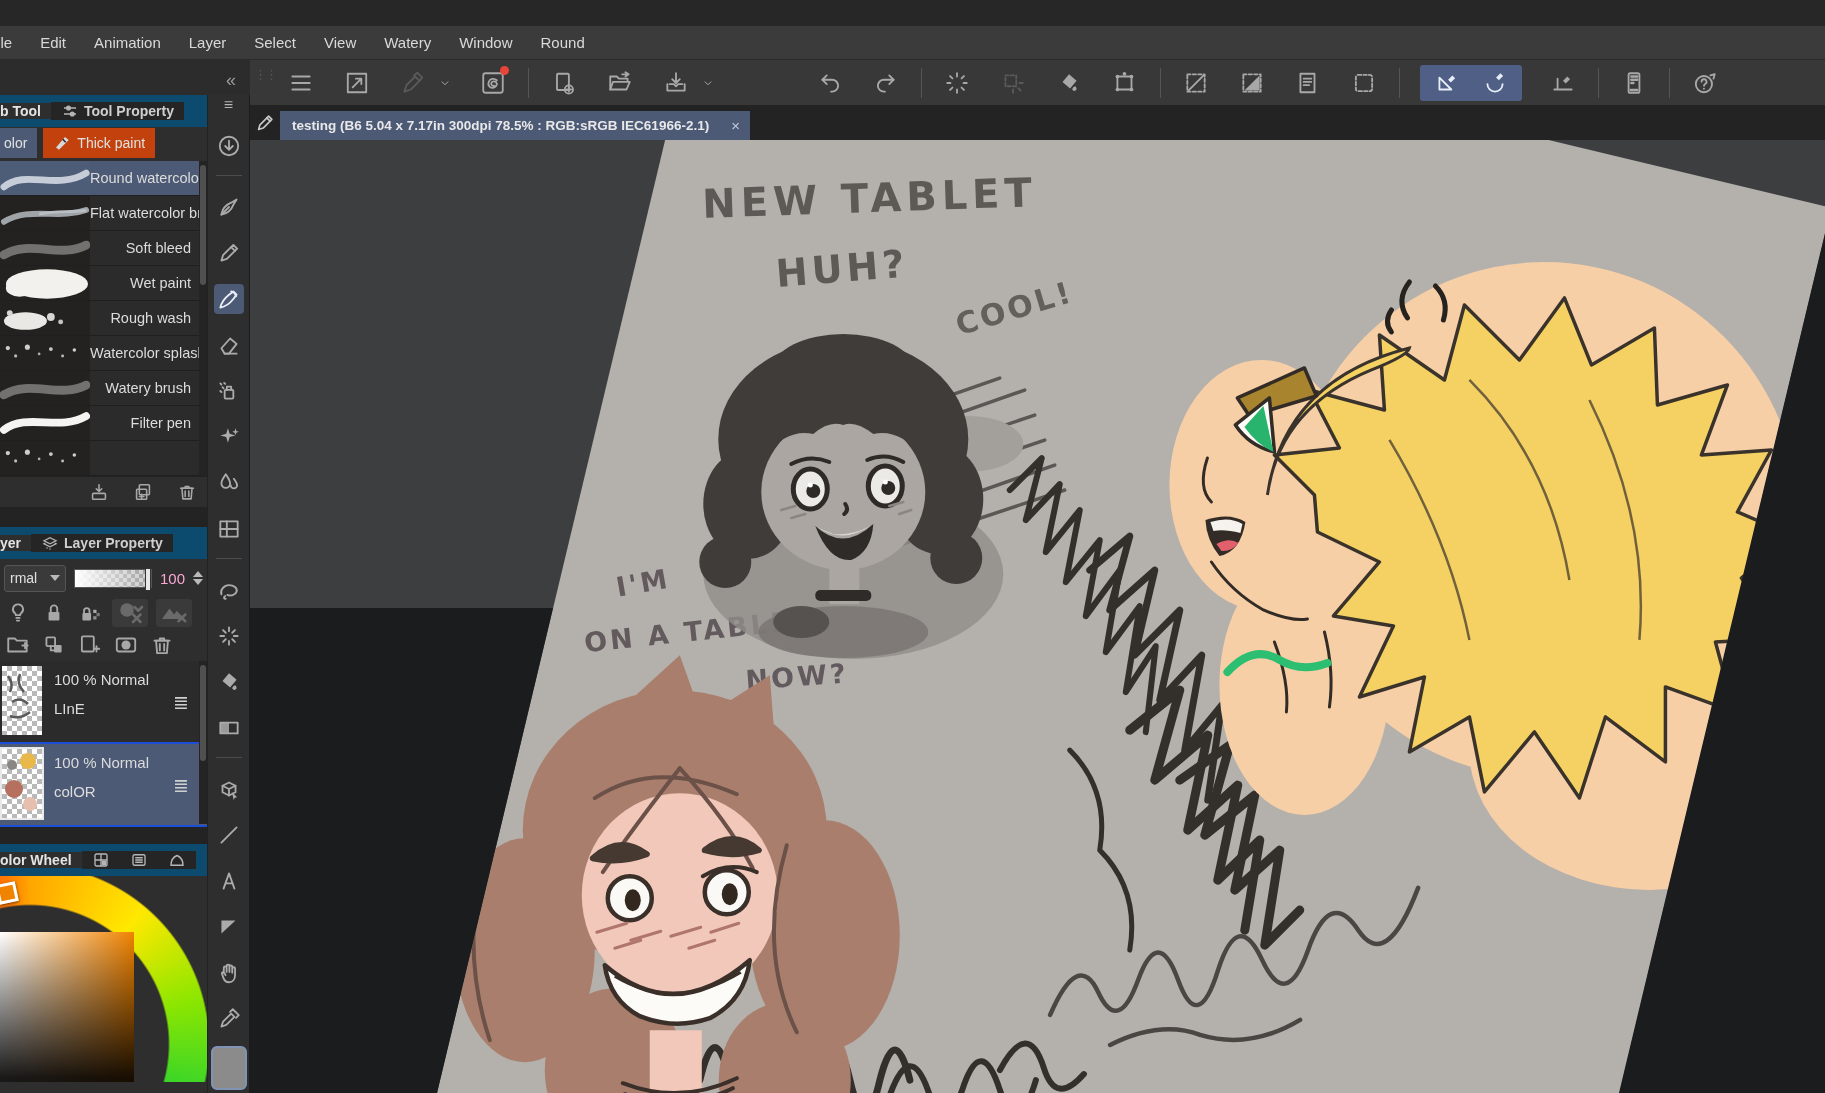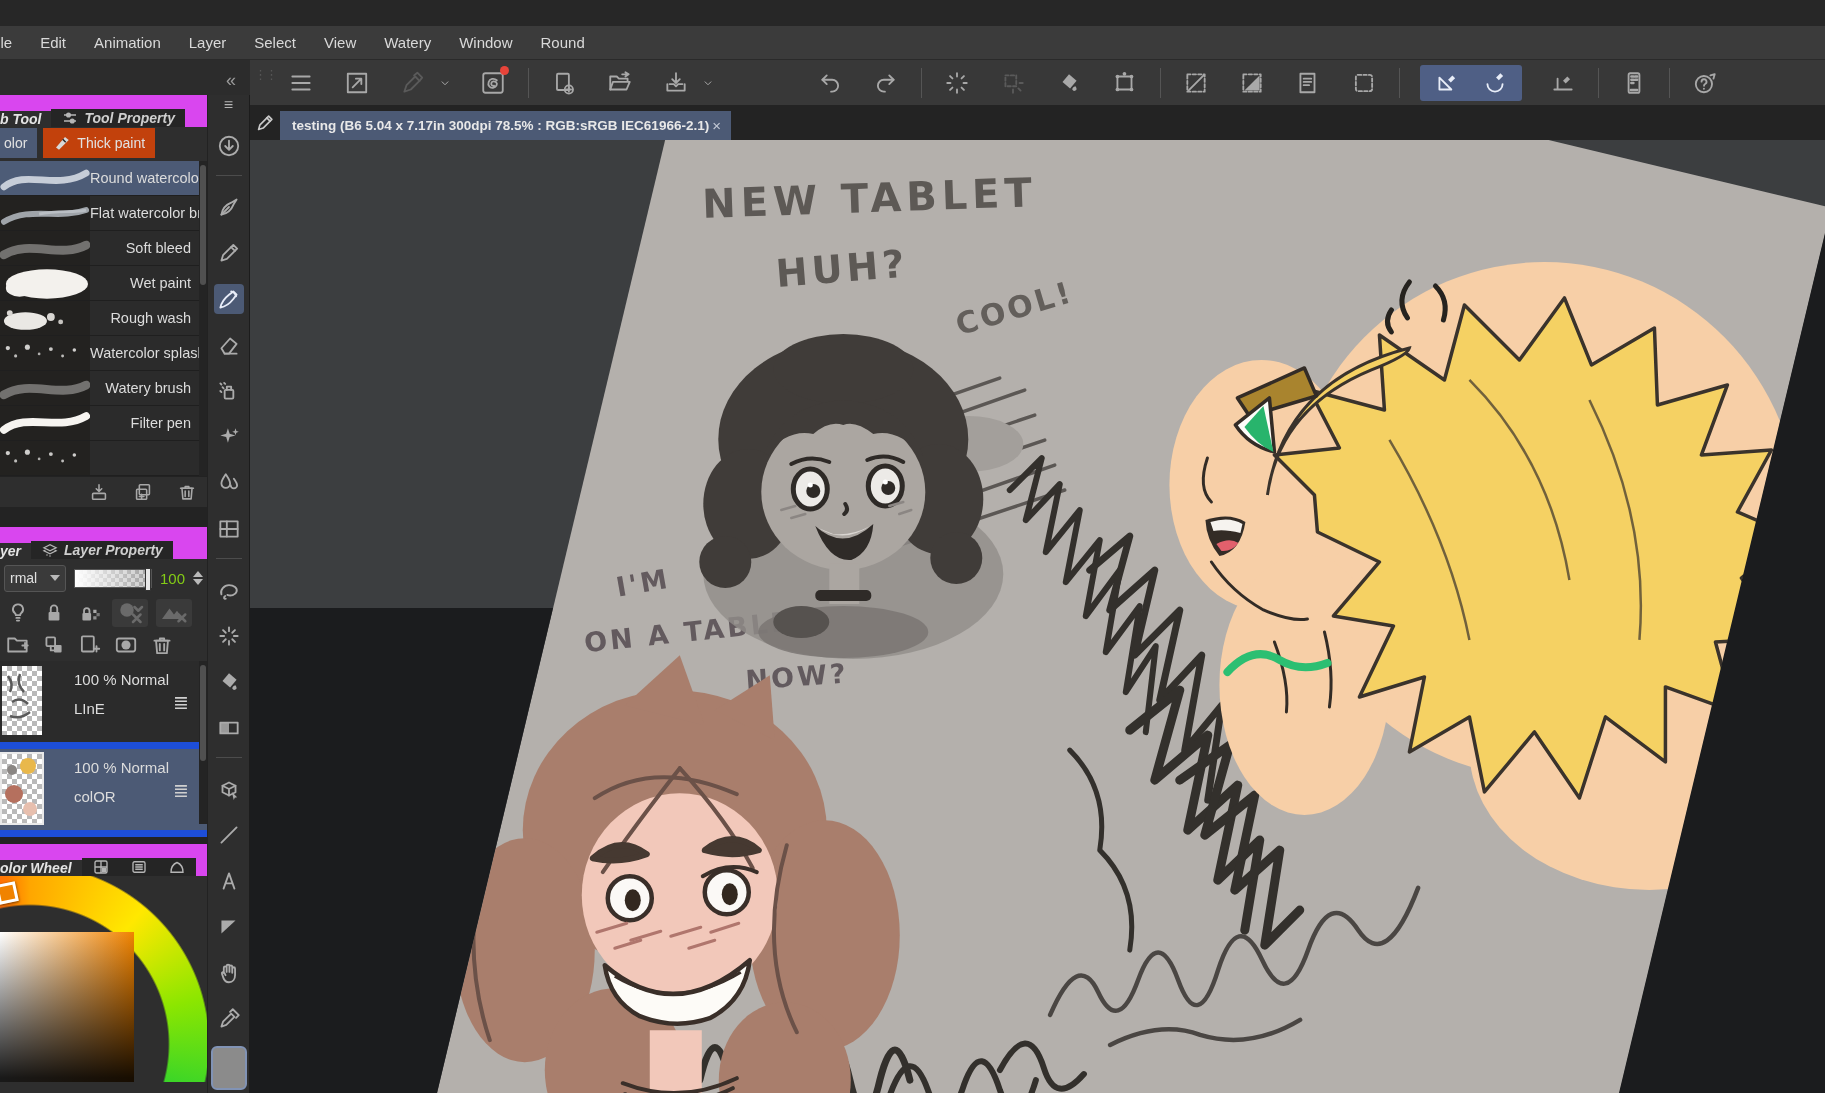--- a/index.html
+++ b/index.html
@@ -27,26 +27,26 @@
   .tbtn .badge{position:absolute;right:-1px;top:-2px;width:9px;height:9px;border-radius:50%;}
   .csep{width:1px;height:30px;background:#555;flex:0 0 auto;margin:0 -6px;}
   .cgap{flex:0 0 auto;}
   .active-group{display:flex;gap:18px;background:#4f5f85;border-radius:3px;padding:3px 12px;flex:0 0 auto;}
   .active-group .tbtn{color:#e8edf8;}
   
   #tabbar{position:absolute;left:250px;top:105px;width:1575px;height:35px;background:#232323;
           display:flex;align-items:center;}
   #tab-pencil{width:22px;height:22px;color:#c9c9c9;margin:0 4px 0 4px;}
   #doc-tab{height:29px;margin-top:6px;background:#4c5a75;display:flex;align-items:center;
-           padding:0 10px 0 12px;gap:3px;}
+           padding:0 10px 0 12px;gap:22px;}
   #doc-tab .t{font-size:13.5px;font-weight:bold;color:#e8e8e8;white-space:nowrap;}
   #doc-tab .x{font-size:15px;color:#c3c9d6;}
   
   #leftcol{position:absolute;left:0;top:95px;width:207px;height:998px;background:#2e2e2e;overflow:hidden;}
-  .ptabs{display:flex;height:32px;background:#d946ef;align-items:flex-end;font-style:italic;}
+  .ptabs{display:flex;height:32px;background:#0c4a6e;align-items:center;}
   .ptab{display:flex;align-items:center;gap:5px;padding:0 10px;font-size:14px;font-weight:bold;
         color:#cfcfcf;background:#252525;white-space:nowrap;overflow:hidden;}
   .ptab.on{background:#2e2e2e;color:#e4e4e4;}
   .ptab svg{width:18px;height:18px;flex:0 0 auto;color:#b5b5b5;}
   .ptab.cut{margin-left:-34px;padding-left:34px;}
   
   #tool-btn-row{display:flex;height:30px;gap:6px;margin-top:1px;}
   .toolbtn{display:flex;align-items:center;gap:6px;font-size:14px;color:#e2e2e2;background:#c2410c;
            padding:0 10px;white-space:nowrap;}
   .toolbtn.sel{background:#4c5a75;}
@@ -69,30 +69,30 @@
   #blend-select{width:56px;height:25px;background:#3a3a3a;border:1px solid #555;border-radius:3px;
                 display:flex;align-items:center;justify-content:space-between;padding:0 5px;
                 font-size:14px;color:#e0e0e0;}
   .caret{width:0;height:0;border-left:5px solid transparent;border-right:5px solid transparent;
          border-top:6px solid #b9b9b9;}
   #opacity-bar{position:relative;width:84px;height:17px;border:1px solid #555;
      background:conic-gradient(#9c9c9c 90deg,#cacaca 90deg 180deg,#9c9c9c 180deg 270deg,#cacaca 270deg);
      background-size:8px 8px;}
   #opacity-bar .fade{position:absolute;inset:0;background:linear-gradient(to right,#fff,rgba(255,255,255,0));}
   #opacity-bar .handle{position:absolute;right:0;top:-2px;width:4px;height:21px;background:#e8e8e8;border:1px solid #333;}
-  #opacity-val{font-size:15px;color:#84cc16;}
+  #opacity-val{font-size:15px;color:#f9a8d4;}
   #opacity-spin{display:flex;flex-direction:column;gap:2px;align-items:center;}
   .spin-up{width:0;height:0;border-left:5px solid transparent;border-right:5px solid transparent;border-bottom:6px solid #b9b9b9;}
   .spin-dn{width:0;height:0;border-left:5px solid transparent;border-right:5px solid transparent;border-top:6px solid #b9b9b9;}
   .irow{display:flex;align-items:center;gap:8px;height:32px;padding:0 4px;}
   .irow .tbtn{width:28px;height:28px;}
   .irow .dimbox{width:36px;height:28px;background:#3a3a3a;border-radius:3px;display:flex;align-items:center;justify-content:center;color:#6a6a6a;}
   
   #layer-list{position:relative;background:#262626;height:163px;}
-  .lrow{display:flex;height:81px;border-bottom:7px solid #1d4ed8;background:#2b2b2b;position:relative;gap:20px;}
+  .lrow{display:flex;height:81px;border-bottom:2px solid #1d4ed8;background:#2b2b2b;position:relative;}
   .lrow.sel{background:#4c5a75;}
   .lthumb{width:40px;height:69px;margin:5px 0 0 2px;
      background:conic-gradient(#b9b9b9 90deg,#fff 90deg 180deg,#b9b9b9 180deg 270deg,#fff 270deg);
      background-size:10px 10px;position:relative;flex:0 0 auto;}
   .lrow.sel .lthumb{outline:2px solid #e9e9e9;}
   .lmeta{padding:10px 0 0 12px;font-size:15px;color:#dcdcdc;}
   .lmeta .nm{margin-top:12px;}
   .lmenu{position:absolute;right:18px;top:30px;font-size:19px;color:#cfcfcf;}
   
   #cw-area{position:relative;height:206px;overflow:hidden;background:#2e2e2e;}

